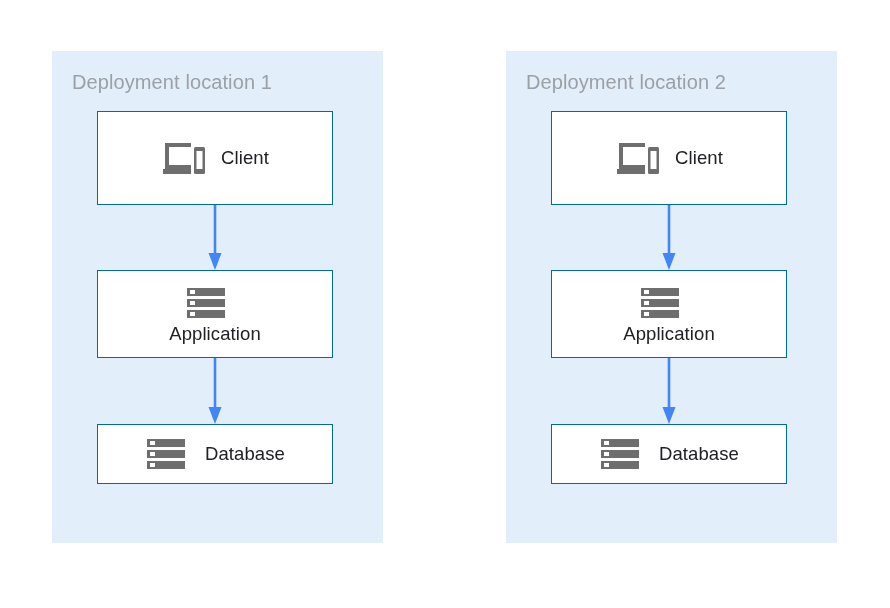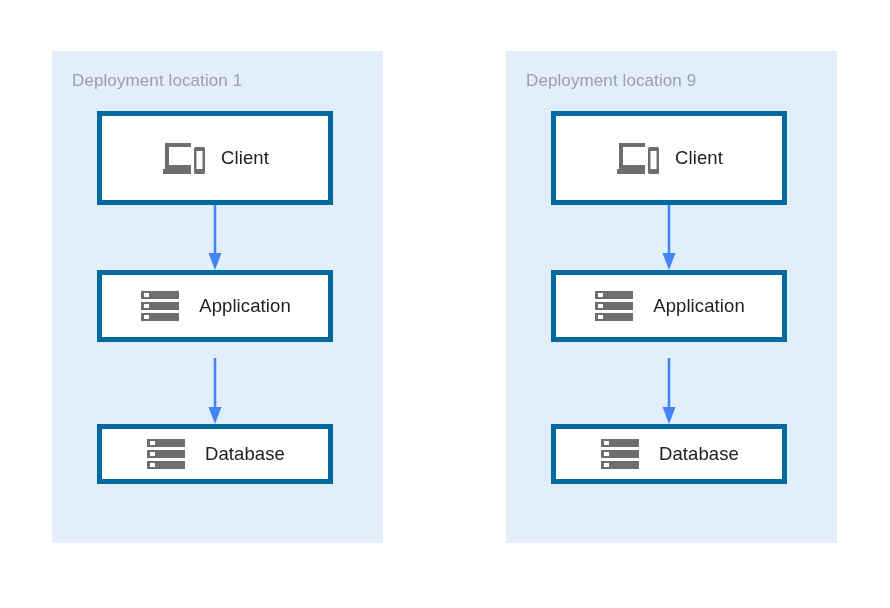--- a/index.html
+++ b/index.html
@@ -28,41 +28,41 @@
     height: 492px;
     background: #e3eefb;
   }
   .panel-1 { left: 52px; }
   .panel-2 { left: 506px; }
 
   .panel-title {
     position: absolute;
     top: 20px;
     left: 20px;
-    font-size: 17px;
+    font-size: 20px;
     color: #9aa0a6;
     letter-spacing: 0.1px;
     white-space: nowrap;
   }
 
   
   .node {
     position: absolute;
     left: 45px;
     width: 236px;
     background: #ffffff;
-    border: 5px solid #0369a1;
+    border: 1px solid #0369a1;
     box-sizing: border-box;
     display: flex;
     flex-direction: row;
     align-items: center;
     justify-content: center;
   }
   .node-client      { top: 60px;  height: 94px; }
-  .node-application { top: 219px; height: 72px; }
+  .node-application { top: 219px; height: 88px; flex-direction: column; }
   .node-database    { top: 373px; height: 60px; }
 
   .node-icon {
     flex: 0 0 auto;
     width: 46px;
     height: 40px;
     position: relative;
     margin-right: 14px;
   }
 
@@ -157,21 +157,21 @@
           <rect x="5" y="29" width="5" height="4" fill="#ffffff"></rect>
         </svg>
       </div>
       <div class="node-label">Database</div>
     </div>
 
   </div>
 
   <div class="panel panel-2">
 
-    <div class="panel-title">Deployment location 9</div>
+    <div class="panel-title">Deployment location 2</div>
 
     <div class="node node-client">
       <div class="node-icon">
         <svg class="ico-devices" viewBox="0 0 46 40" xmlns="http://www.w3.org/2000/svg">
           <path d="M4 5 h26 v4 h-22 v18 h22 v4 h-26 z" fill="#6e6e6e"></path>
           <rect x="2" y="31" width="28" height="5" fill="#6e6e6e"></rect>
           <rect x="33" y="9" width="11" height="27" rx="1.5" fill="#6e6e6e"></rect>
           <rect x="35.5" y="13" width="6" height="18" fill="#ffffff"></rect>
         </svg>
       </div>

